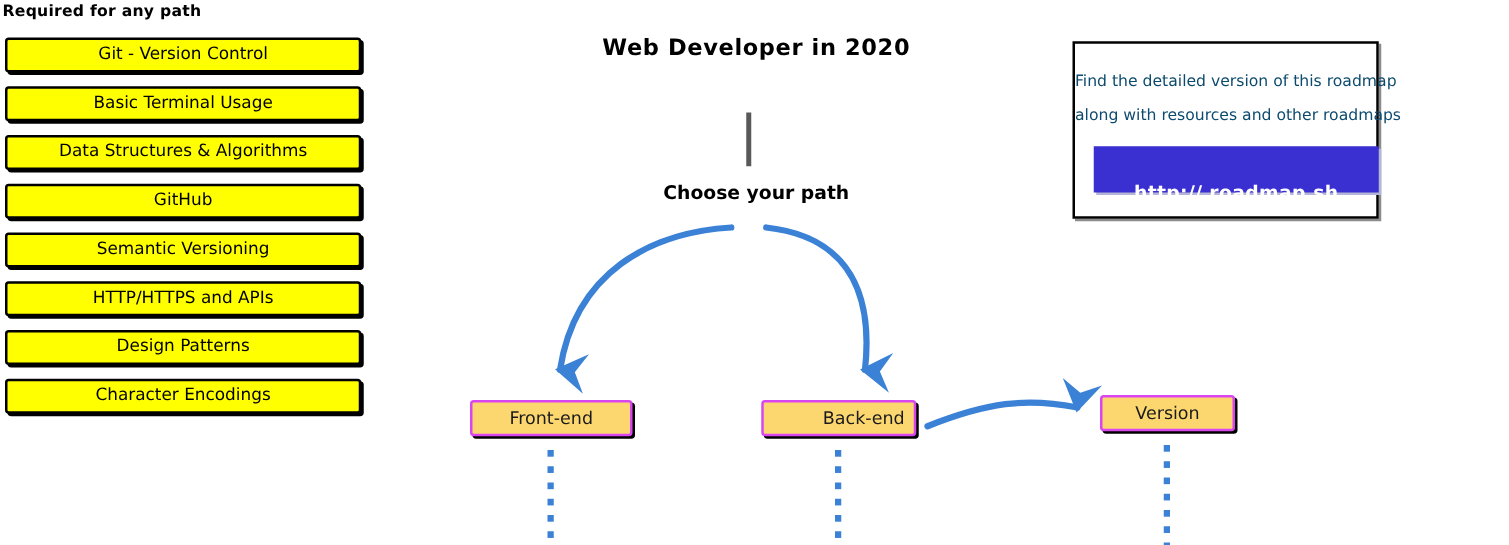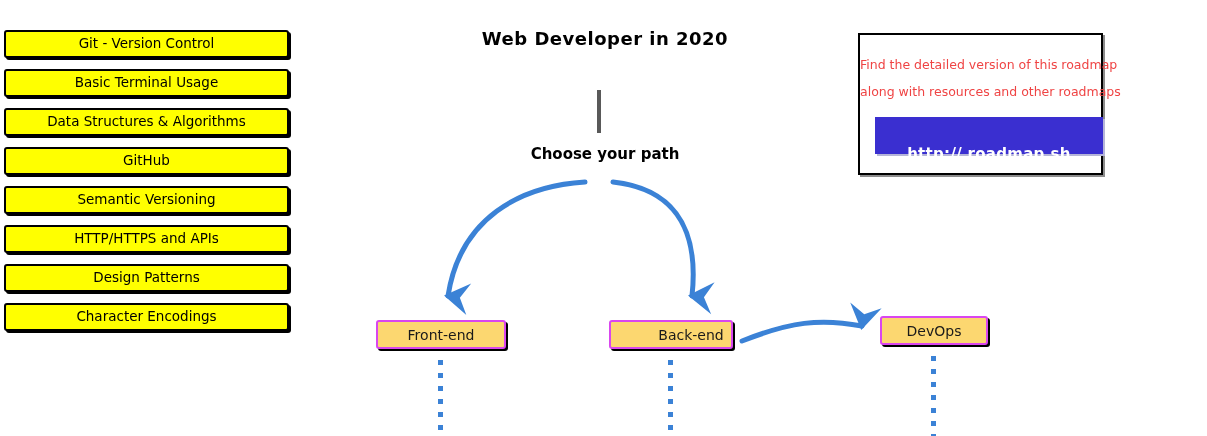--- a/index.html
+++ b/index.html
@@ -143,21 +143,21 @@
     background: #ffffff;
     border: 2px solid #000000;
     box-shadow: 2px 2px 0 #8c8c8c;
   }
   .info-line {
     position: absolute;
     left: 0px;
     width: 245px;
     text-align: center;
     font-size: 12.5px;
-    color: #ef4444;
+    color: #0c4a6e;
     white-space: nowrap;
   }
   #info-line-1 { top: 22px; }
   #info-line-2 { top: 49px; }
   #info-cta {
     position: absolute;
     left: 15px;
     top: 82px;
     width: 228px;
     height: 37px;
@@ -173,20 +173,21 @@
     color: #ffffff;
     letter-spacing: 0.3px;
     white-space: nowrap;
     margin-top: 36px;
   }
 </style>
 </head>
 <body>
 
 <div id="required-column">
+  <div id="required-heading">Required for any path</div>
   <div id="required-list">
     <div class="req-item">
       <span class="req-item-label">Git - Version Control</span>
     </div>
     <div class="req-item">
       <span class="req-item-label">Basic Terminal Usage</span>
     </div>
     <div class="req-item">
       <span class="req-item-label">Data Structures &amp; Algorithms</span>
     </div>
@@ -231,21 +232,21 @@
   <path d="M 742 341 C 790 322 820 318 862 326" stroke="#3b82d6" stroke-width="5" fill="none" stroke-linecap="round" marker-end="url(#arrowhead-right)"></path>
 </svg>
 
 <div class="path-box" id="path-box-frontend">
   <span class="path-box-label">Front-end</span>
 </div>
 <div class="path-box" id="path-box-backend">
   <span class="path-box-label">Back-end</span>
 </div>
 <div class="path-box" id="path-box-devops">
-  <span class="path-box-label">DevOps</span>
+  <span class="path-box-label">Version</span>
 </div>
 
 <div class="dotted-stem" id="stem-frontend"></div>
 <div class="dotted-stem" id="stem-backend"></div>
 <div class="dotted-stem" id="stem-devops"></div>
 
 <div id="info-panel">
   <div class="info-line" id="info-line-1">Find the detailed version of this roadmap</div>
   <div class="info-line" id="info-line-2">along with resources and other roadmaps</div>
   <div id="info-cta">

